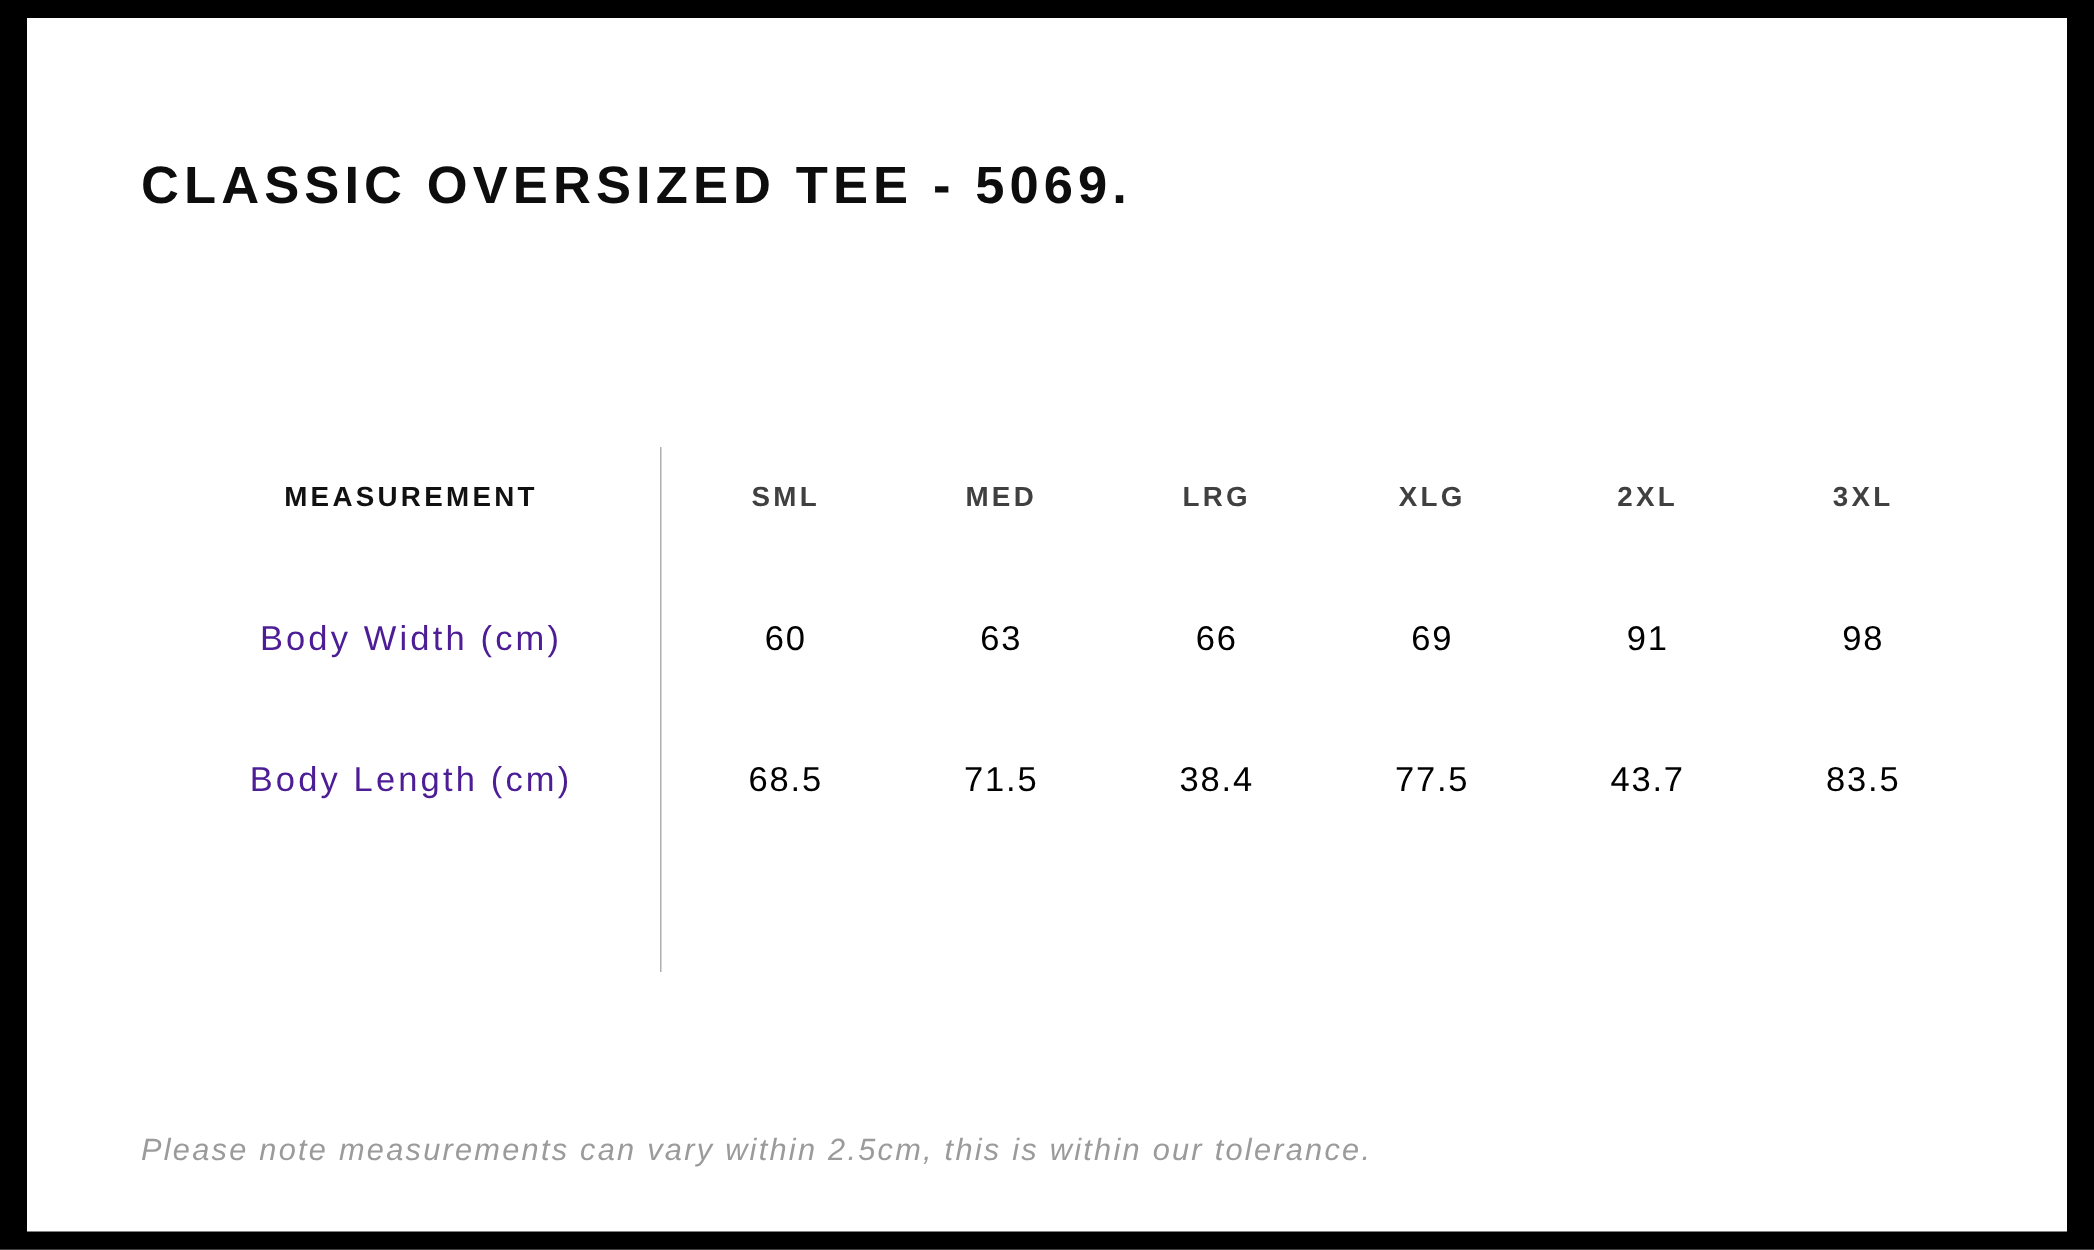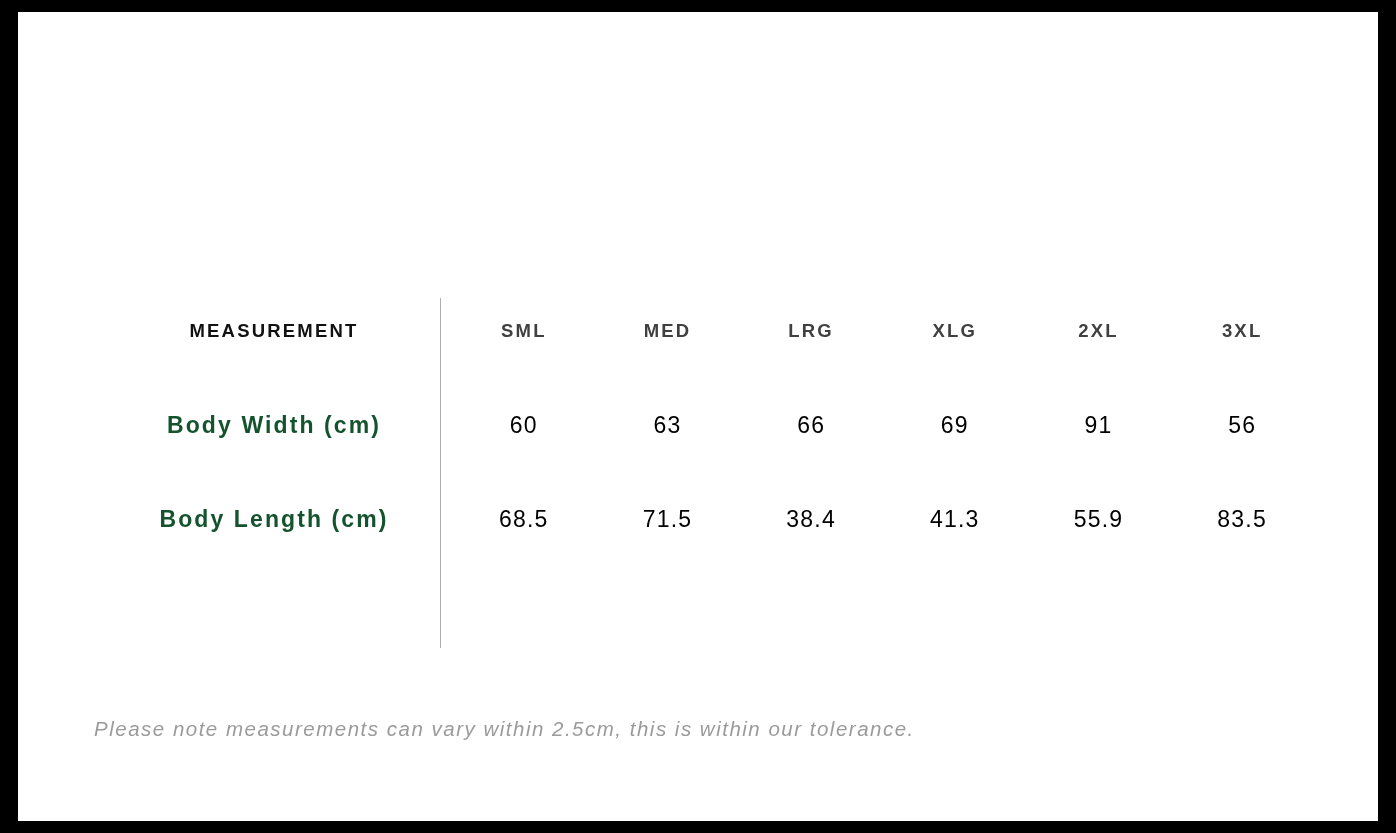--- a/index.html
+++ b/index.html
@@ -70,48 +70,48 @@
   }
   .data-row td {
     height: 94px;
     font-size: 23px;
     letter-spacing: 1.2px;
     color: #000000;
   }
   .data-row td.col-label {
     font-size: 23px;
     letter-spacing: 2.1px;
-    color: #14532d;
+    color: #4c1d95;
     padding-left: 2px;
-    font-weight: bold;
   }
   .divider {
     position: absolute;
     left: 422px;
     top: 286px;
     width: 1px;
     height: 350px;
     background: #b0b0b0;
   }
   .note {
     position: absolute;
     left: 76px;
-    top: 705px;
+    top: 743px;
     font-size: 20.5px;
     font-style: italic;
     letter-spacing: 1.5px;
     color: #9b9b9b;
     white-space: nowrap;
   }
 </style>
 </head>
 <body>
 
 <div class="page">
 
+  <div class="title">CLASSIC OVERSIZED TEE - 5069.</div>
 
   <div class="divider"></div>
 
   <div class="table-wrap">
     <table class="size-table">
       <thead>
         <tr class="head-row">
           <th class="col-label">MEASUREMENT</th>
           <th>SML</th>
           <th>MED</th>
@@ -122,29 +122,29 @@
         </tr>
       </thead>
       <tbody>
         <tr class="data-row">
           <td class="col-label">Body Width (cm)</td>
           <td>60</td>
           <td>63</td>
           <td>66</td>
           <td>69</td>
           <td>91</td>
-          <td>56</td>
+          <td>98</td>
         </tr>
         <tr class="data-row">
           <td class="col-label">Body Length (cm)</td>
           <td>68.5</td>
           <td>71.5</td>
           <td>38.4</td>
-          <td>41.3</td>
-          <td>55.9</td>
+          <td>77.5</td>
+          <td>43.7</td>
           <td>83.5</td>
         </tr>
       </tbody>
     </table>
   </div>
 
   <div class="note">Please note measurements can vary within 2.5cm, this is within our tolerance.</div>
 
 </div>
 

